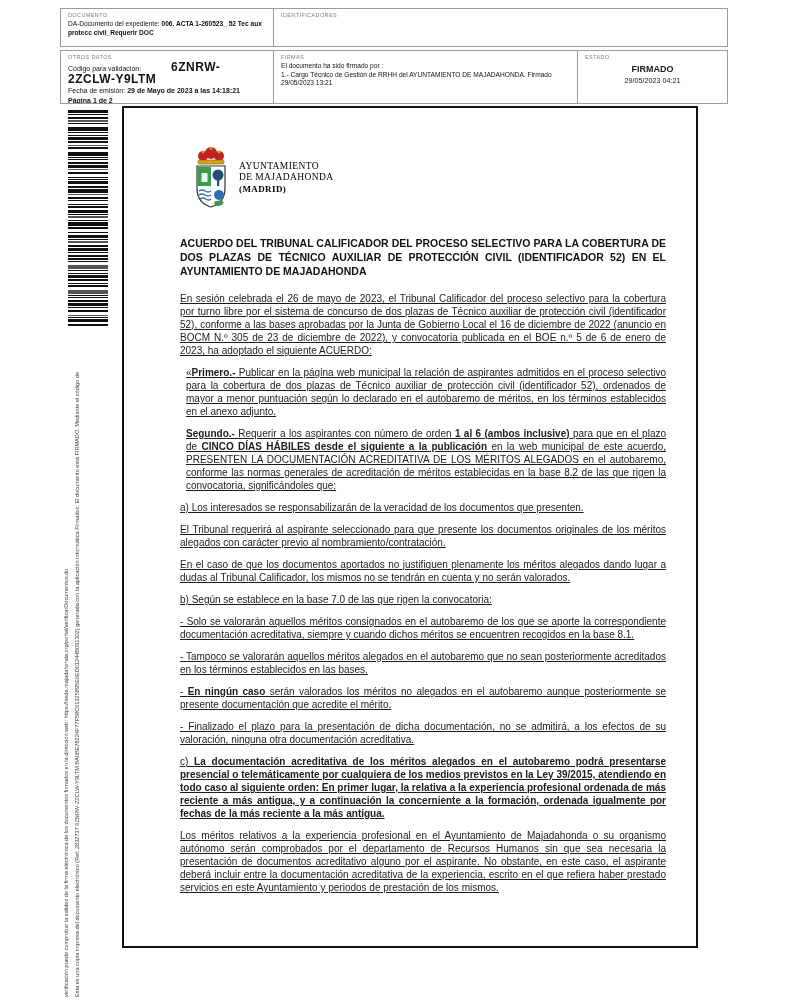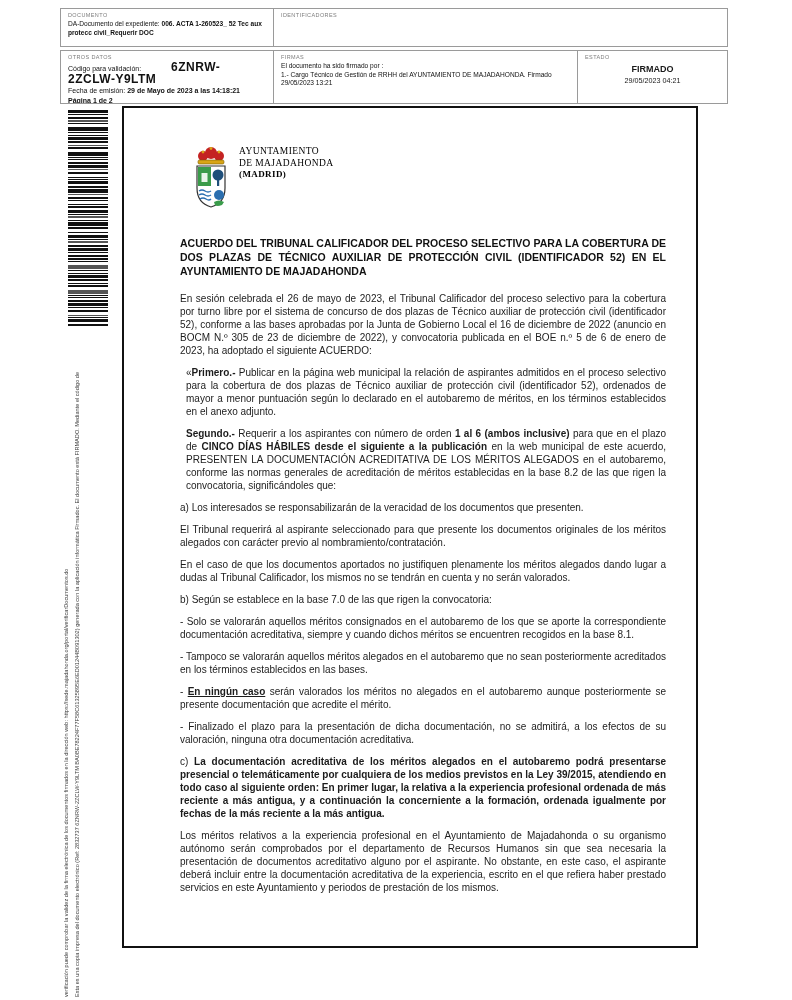--- a/index.html
+++ b/index.html
@@ -31,30 +31,30 @@
     white-space:nowrap; font-size:5.6px; line-height:7px; color:#3c3c3c;
   }
   .vtext-l1 { left:74px; }
   .vtext-l2 { left:63px; }
 
   
   #content-box {
     position:absolute; left:122px; top:106px; width:576px; height:842px;
     border:2px solid #111; box-sizing:border-box; background:#fff;
   }
-  .logo-row { margin:38px 0 0 68px; display:flex; align-items:flex-start; gap:9px; }
+  .logo-row { margin:38px 0 0 68px; display:flex; align-items:center; gap:9px; }
   .logo-text { font-family:"Liberation Serif", serif; font-size:9.5px; line-height:11.5px; color:#000; letter-spacing:.4px; }
   .logo-text .l3 { font-weight:bold; font-size:9px; }
 
   .doc-title {
     margin:26px 30px 0 56px; font-size:10.5px; line-height:14px;
     font-weight:bold; text-align:justify; color:#111;
   }
   .doc-body { margin:14px 30px 0 56px; }
-  .doc-body p.para { margin:0 0 9px 0; font-size:10px; line-height:13px; text-align:justify; color:#1c1c1c; }
+  .doc-body p.para { margin:0 0 9px 0; font-size:10px; line-height:13px; text-align:justify; color:#1c1c1c;text-decoration:underline; }
   .doc-body p.para.indent { padding-left:6px; }
 </style>
 </head>
 <body>
 
 <div id="page">
 
   <div class="hbox hbox-row1">
     <div class="hcell" style="width:212px;">
       <div class="hlabel">DOCUMENTO</div>

